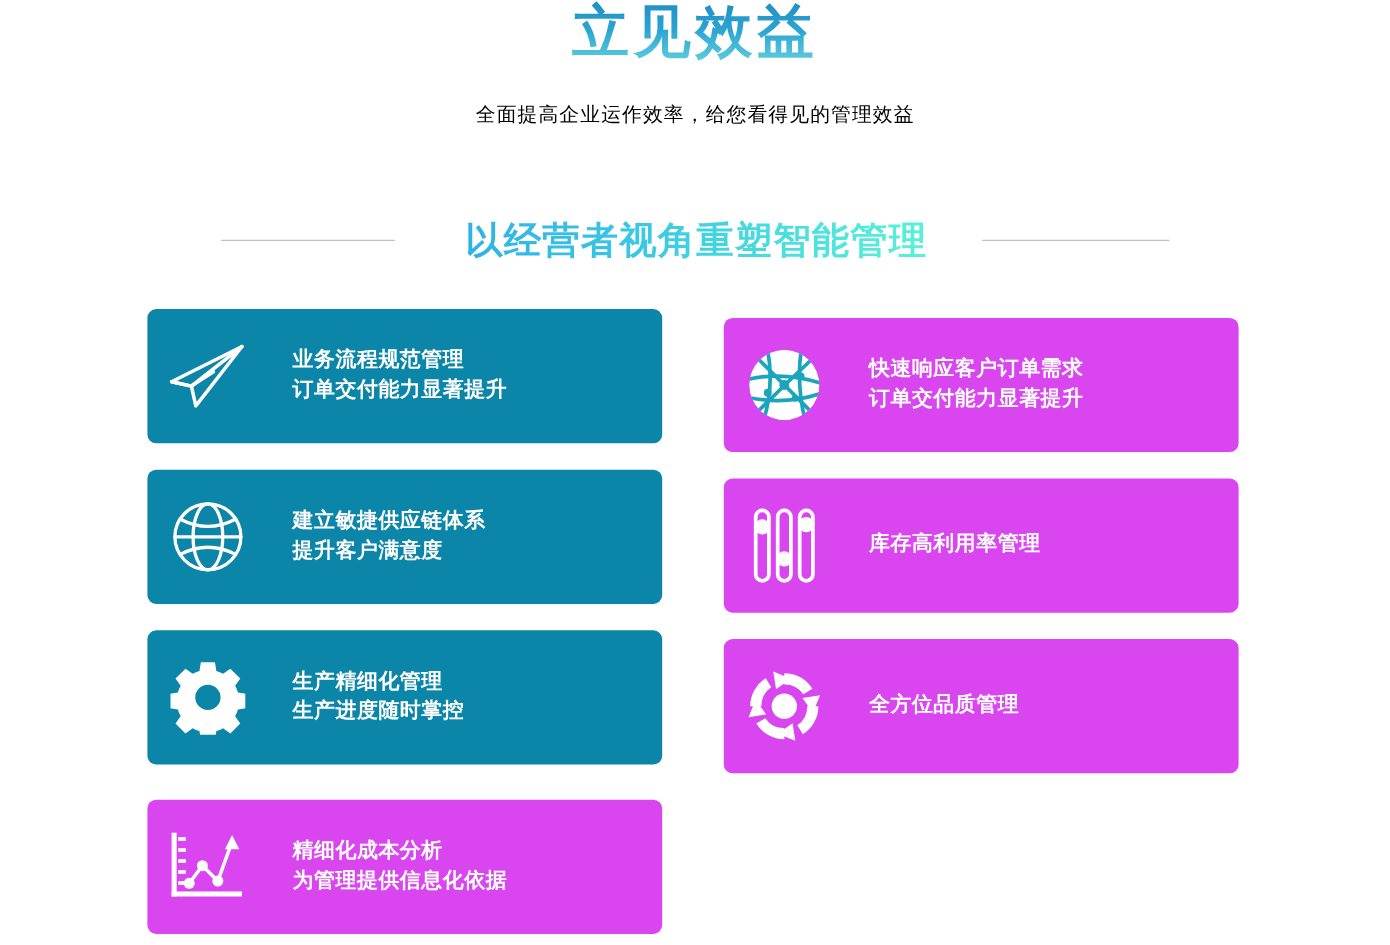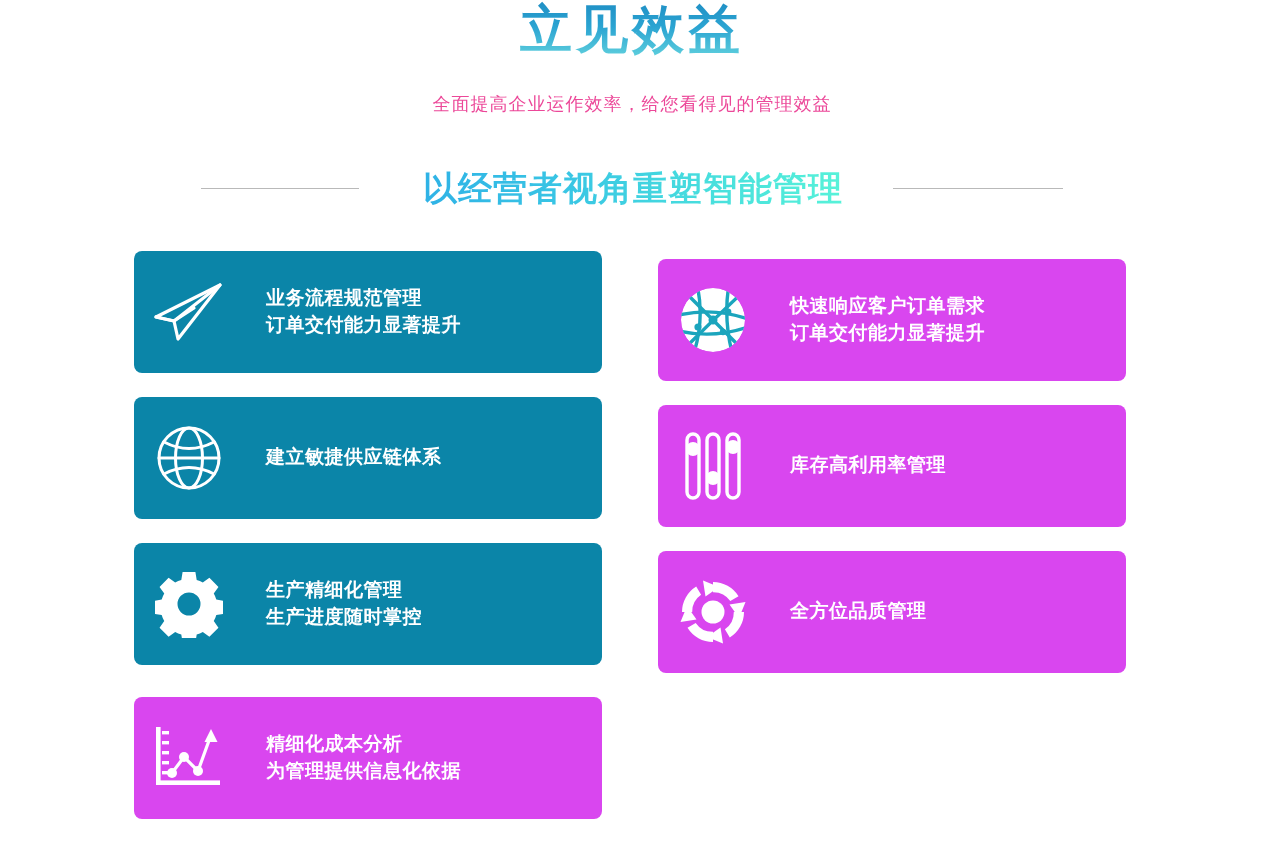--- a/index.html
+++ b/index.html
@@ -28,28 +28,28 @@
     background-image: linear-gradient(to bottom, #1f8ec4 0%, #2ba4d2 45%, #63d3de 100%);
     -webkit-background-clip: text;
     background-clip: text;
     color: transparent;
     -webkit-text-fill-color: transparent;
   }
 
   .hero-subtitle {
     margin: 32px 0 0 0;
     font-size: 18px;
-    color: #ec4899;
+    color: #000000;
     letter-spacing: 1px;
     font-weight: normal;
   }
 
   
   .section-heading {
-    margin-top: 50px;
+    margin-top: 80px;
     display: flex;
     align-items: center;
     justify-content: center;
     gap: 0;
   }
   .rule {
     height: 1px;
     background: #b9b9b9;
     flex: 0 0 auto;
   }
@@ -168,21 +168,21 @@
       <div class="card col-left">
         <span class="card-icon">
           <svg width="66" height="66" viewBox="0 0 66 66" fill="none" stroke="#ffffff" stroke-width="3" stroke-linecap="round">
       <circle cx="33" cy="33" r="30"></circle>
       <ellipse cx="33" cy="33" rx="13.5" ry="30"></ellipse>
       <line x1="3" y1="33" x2="63" y2="33"></line>
       <path d="M8 17 Q 33 30 58 17"></path>
       <path d="M8 49 Q 33 36 58 49"></path>
     </svg>
         </span>
-        <div class="card-text"><span class="card-text-line">建立敏捷供应链体系</span></div>
+        <div class="card-text"><span class="card-text-line">建立敏捷供应链体系</span><span class="card-text-line">提升客户满意度</span></div>
       </div>
       <div class="card col-right">
         <span class="card-icon">
           <svg width="58" height="70" viewBox="0 0 58 70" fill="none" stroke="#ffffff" stroke-width="3.4" stroke-linecap="round">
       <rect x="3" y="3" width="12" height="64" rx="6"></rect>
       <rect x="23" y="3" width="12" height="64" rx="6"></rect>
       <rect x="43" y="3" width="12" height="64" rx="6"></rect>
       <circle cx="9" cy="18" r="5.2" fill="#ffffff"></circle>
       <circle cx="29" cy="47" r="5.2" fill="#ffffff"></circle>
       <circle cx="49" cy="16" r="5.2" fill="#ffffff"></circle>

